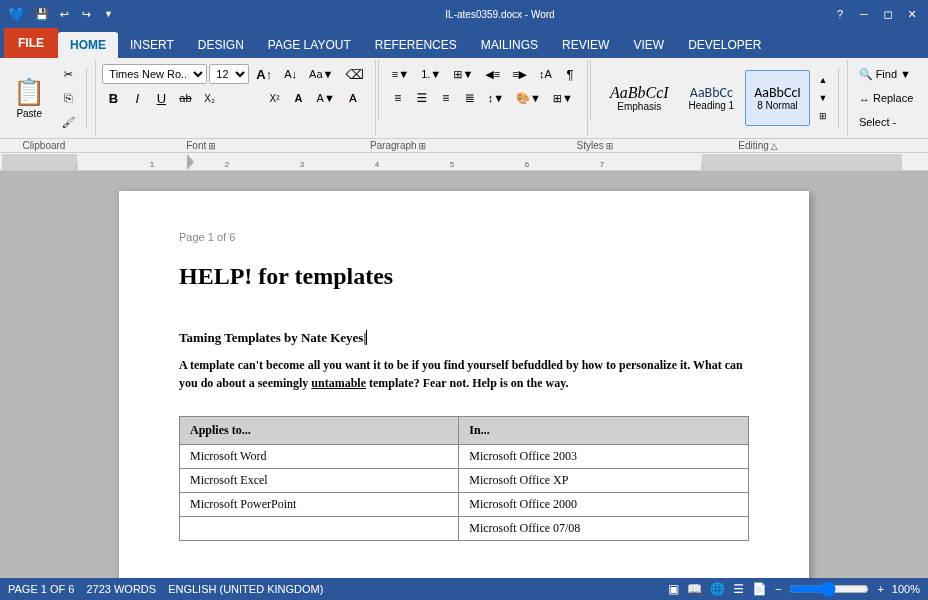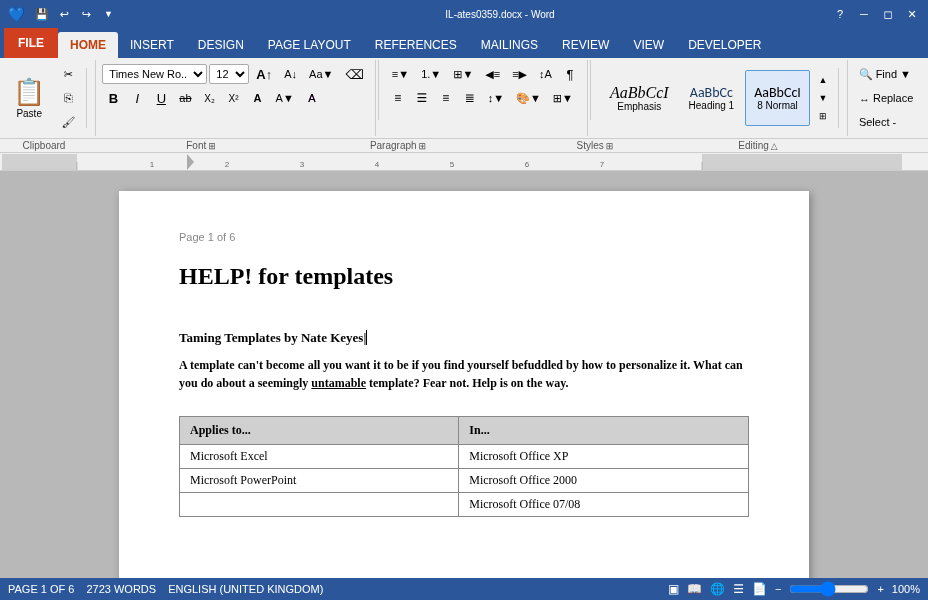--- a/index.html
+++ b/index.html
@@ -46,21 +46,21 @@
     .ribbon-tab {
       padding: 4px 12px;
       color: white;
       font-size: 12px;
       cursor: pointer;
       height: 26px;
       display: flex;
       align-items: center;
       border-radius: 3px 3px 0 0;
     }
-    .ribbon-tab.active { background: #f0f0f0; color: #c2410c; font-weight: 600; }
+    .ribbon-tab.active { background: #f0f0f0; color: #0369a1; font-weight: 600; }
 
     
     .ribbon {
       background: #f0f0f0;
       border-bottom: 1px solid #ccc;
       display: flex;
       flex-direction: column;
       height: 95px;
     }
     .ribbon-content {
@@ -342,21 +342,21 @@
         <div class="ribbon-btn" style="font-size:11px;">A↓</div>
         <div class="ribbon-btn" style="font-size:11px;">Aa▼</div>
         <div class="ribbon-btn" style="font-size:13px;">⌫</div>
       </div>
       <div class="ribbon-row">
         <div class="ribbon-btn" style="font-weight:bold;font-size:13px;">B</div>
         <div class="ribbon-btn" style="font-style:italic;font-size:13px;">I</div>
         <div class="ribbon-btn" style="text-decoration:underline;font-size:13px;">U</div>
         <div class="ribbon-btn" style="font-size:11px;text-decoration:line-through;">ab</div>
         <div class="ribbon-btn" style="font-size:10px;">X₂</div>
-        <div class="ribbon-btn" style="font-size:10px;">X²</div>
+        <div class="ribbon-btn" style="font-size:10px;margin-left:41px;">X²</div>
         <div class="ribbon-btn">
           <span style="font-size:11px;font-weight:bold;">A</span>
         </div>
         <div class="ribbon-btn" style="font-size:11px;">A▼</div>
         <div class="ribbon-btn" style="font-size:11px; background: linear-gradient(to right, #c00, #00c); -webkit-background-clip:text;">A</div>
       </div>
     </div>
     <div class="sep"></div>
 
     <div class="ribbon-group" style="min-width:160px;">
@@ -477,20 +477,24 @@
 
     <table class="doc-table">
       <thead>
         <tr>
           <th>Applies to...</th>
           <th>In...</th>
         </tr>
       </thead>
       <tbody>
         <tr>
+          <td>Microsoft Word</td>
+          <td>Microsoft Office 2003</td>
+        </tr>
+        <tr>
           <td>Microsoft Excel</td>
           <td>Microsoft Office XP</td>
         </tr>
         <tr>
           <td>Microsoft PowerPoint</td>
           <td>Microsoft Office 2000</td>
         </tr>
         <tr>
           <td></td>
           <td>Microsoft Office 07/08</td>

